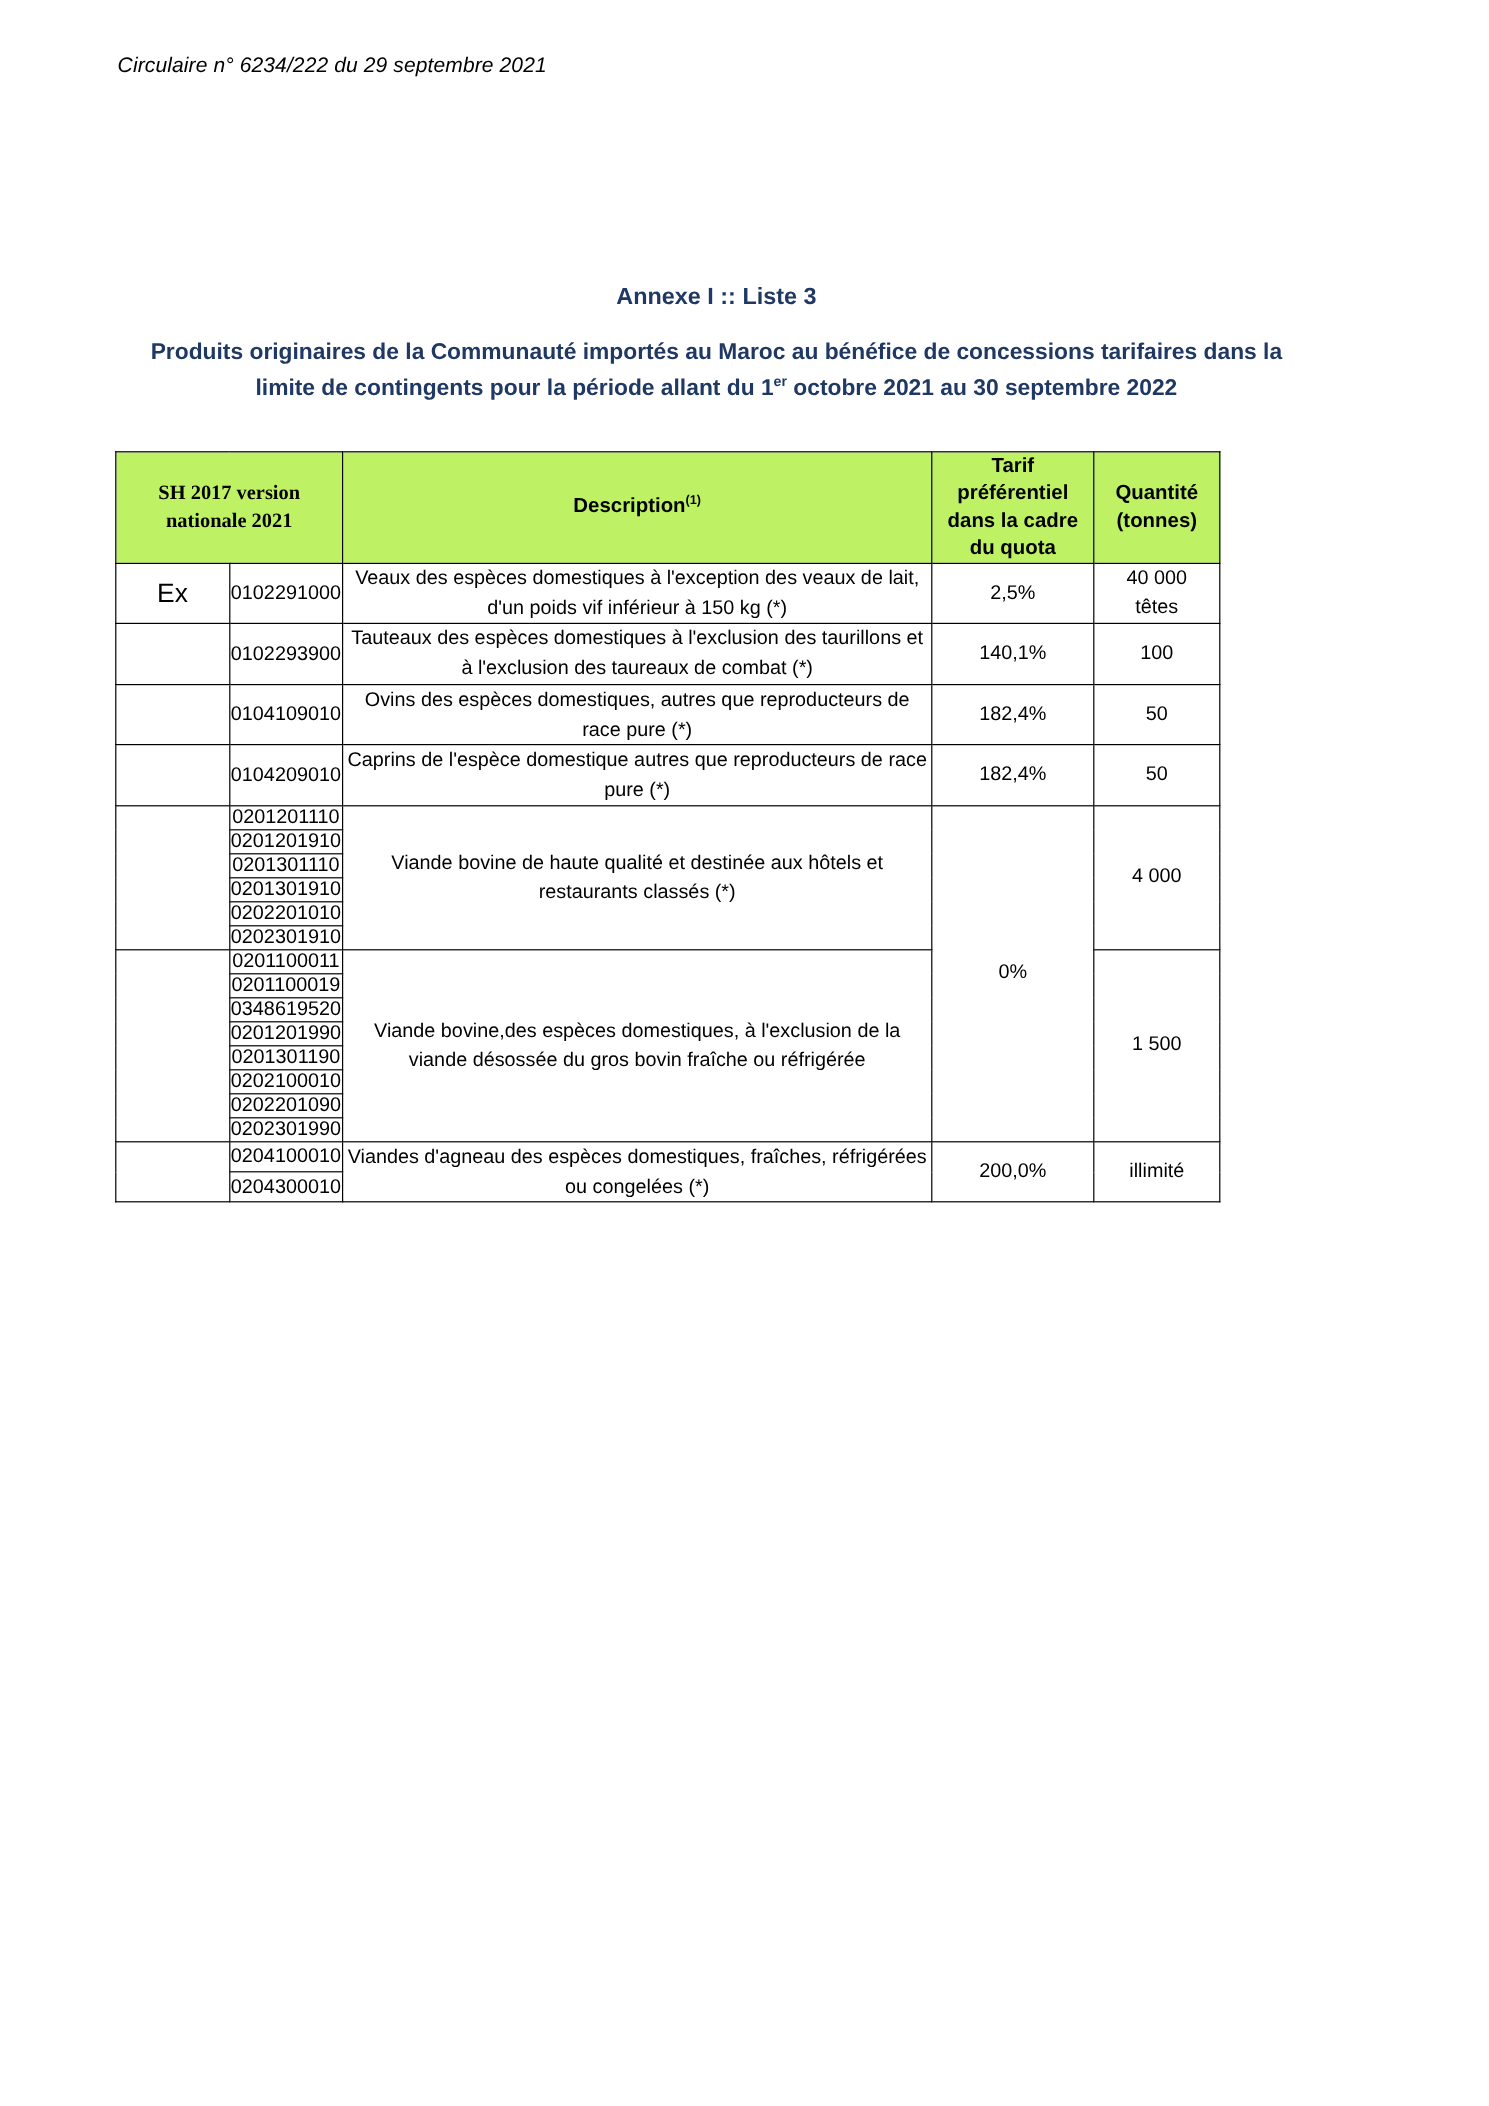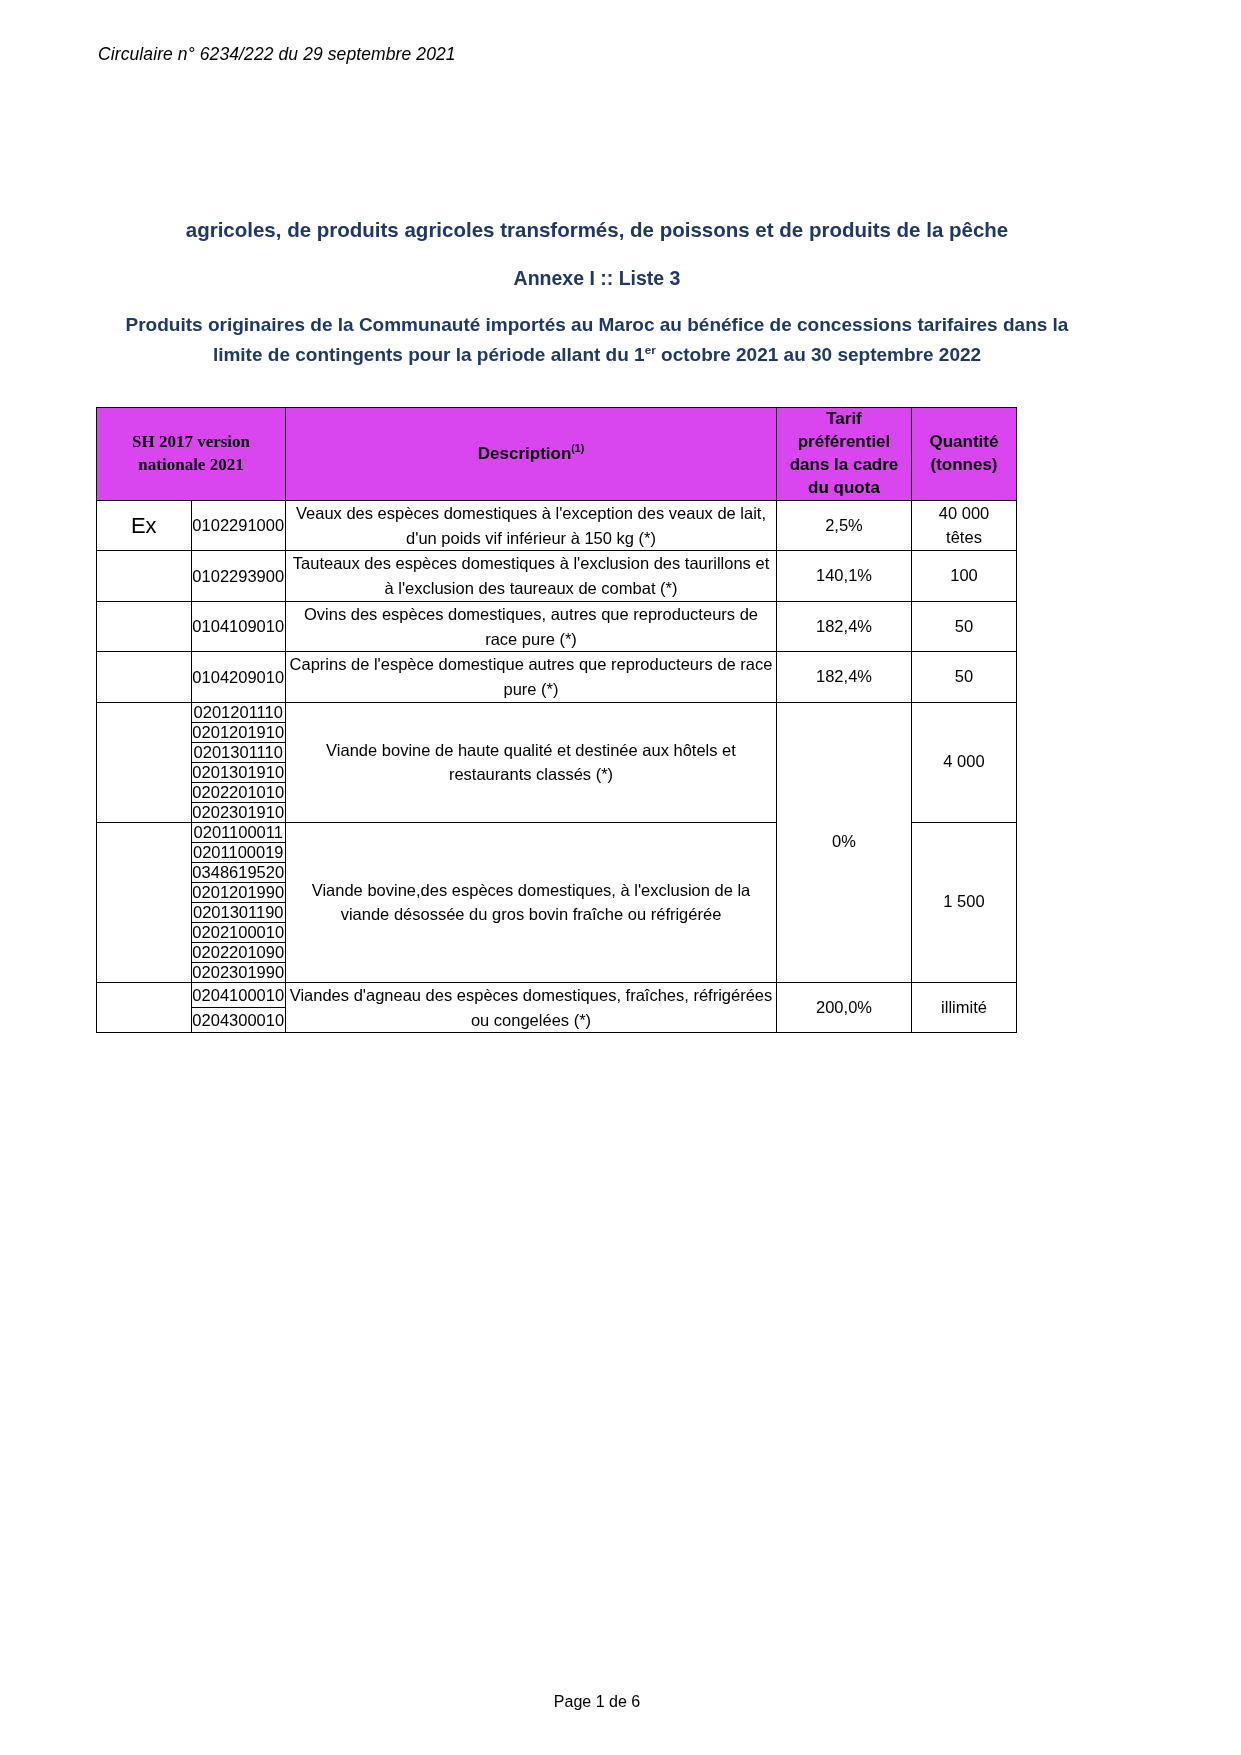--- a/index.html
+++ b/index.html
@@ -66,21 +66,21 @@
     table-layout: fixed;
     width: 916px;
     font-size: 16.5px;
   }
   table.tariff td, table.tariff th {
     border: 1.3px solid #000000;
     padding: 0;
     vertical-align: middle;
   }
   thead th {
-    background: #d946ef;
+    background: #bef264;
     font-weight: bold;
     font-size: 17px;
     text-align: center;
     line-height: 1.35;
     padding: 13px 6px;
   }
   th.c-sh { width: 188px; font-family: Liberation Serif, serif; }
   th.c-desc { width: 490px; }
   th.c-tarif { width: 134px; }
   th.c-qty { width: 104px; }
@@ -124,21 +124,20 @@
 </head>
 <body>
 
 <div class="page">
 
   <div class="header-note">Circulaire n° 6234/222 du 29 septembre 2021</div>
 
   <div class="title-block">
     <div class="title-main">
       <br>
-      <span>agricoles, de produits agricoles transformés, de poissons et de produits de la pêche</span>
     </div>
     <div class="title-annexe">Annexe I :: Liste 3</div>
     <div class="title-sub">
       <span>Produits originaires de la Communauté importés au Maroc au bénéfice de concessions tarifaires dans la</span><br>
       <span>limite de contingents pour la période allant du 1</span><sup class="ordinal">er</sup><span> octobre 2021 au 30 septembre 2022</span>
     </div>
   </div>
 
   <table class="tariff">
     <thead>
@@ -257,14 +256,13 @@
         <td class="tarif-cell" rowspan="2">200,0%</td>
         <td class="qty-cell" rowspan="2">illimité</td>
       </tr>
       <tr>
         <td class="sh-cell">0204300010</td>
       </tr>
 
     </tbody>
   </table>
 
-  <div class="footer">Page 1 de 6</div>
 </div>
 
 </body></html>

